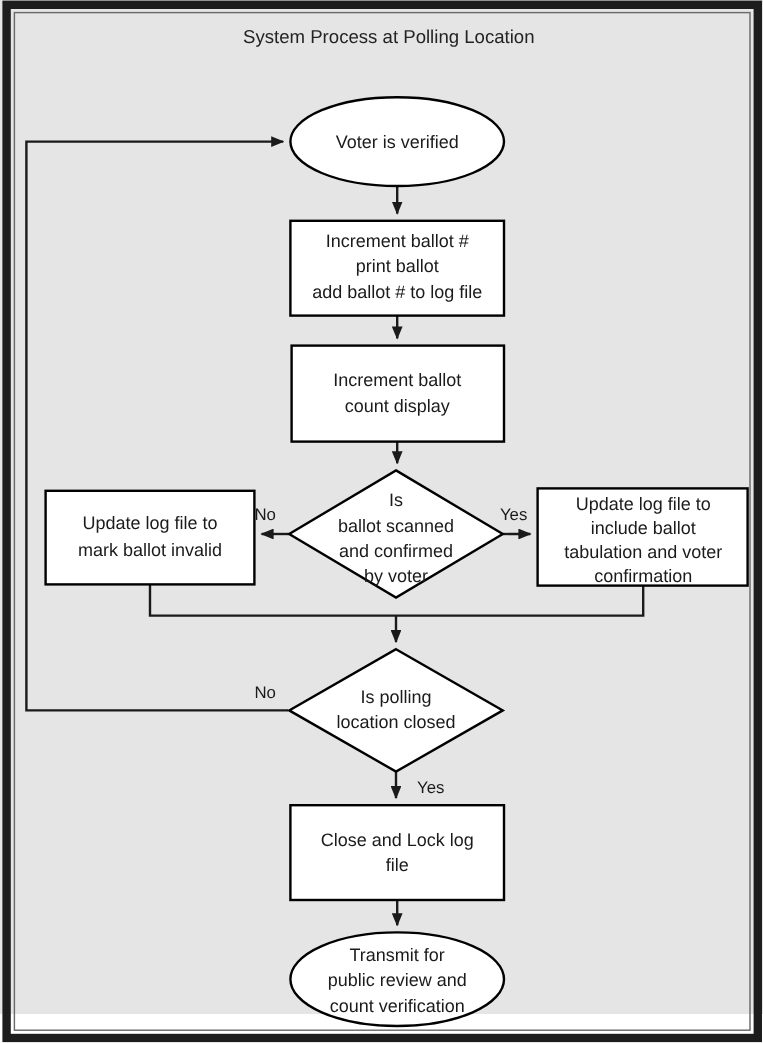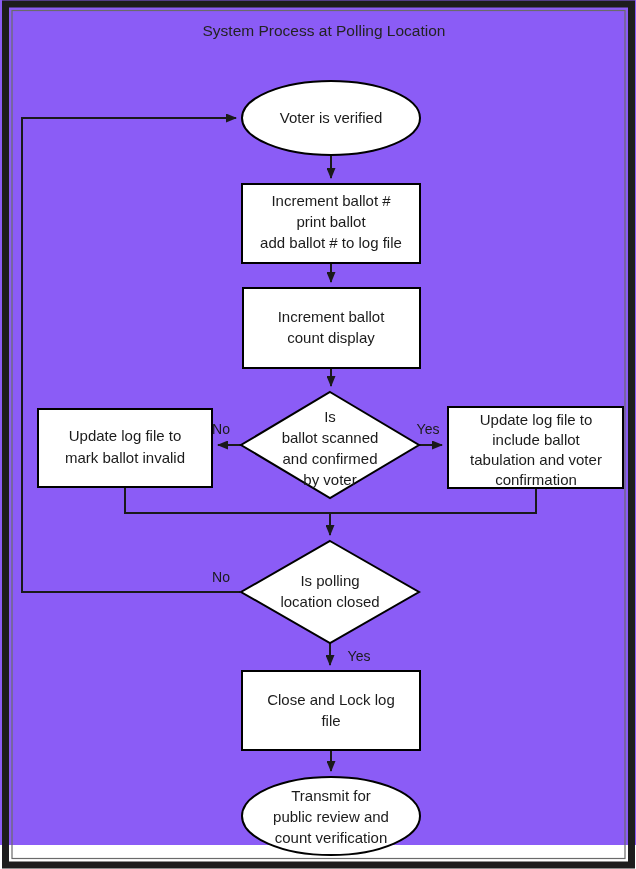--- a/index.html
+++ b/index.html
@@ -11,21 +11,21 @@
   body {
     width: 636px;
     height: 869px;
     font-family: "Liberation Sans", sans-serif;
     overflow: hidden;
   }
   #flowchart-root {
     position: relative;
     width: 636px;
     height: 845px;
-    background: #8b5cf6;
+    background: #e5e5e5;
   }
   svg#flow-svg {
     display: block;
     width: 636px;
     height: 869px;
   }
   .frame-outer {
     fill: none;
     stroke: #1d1d1d;
     stroke-width: 7;

